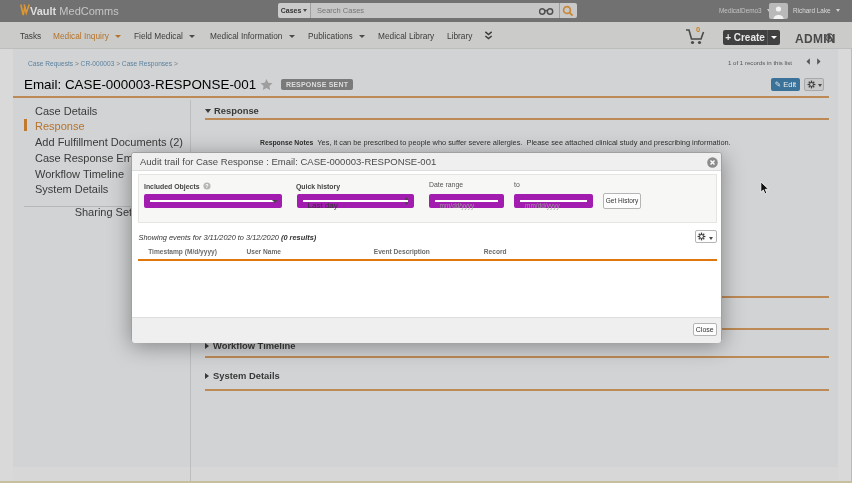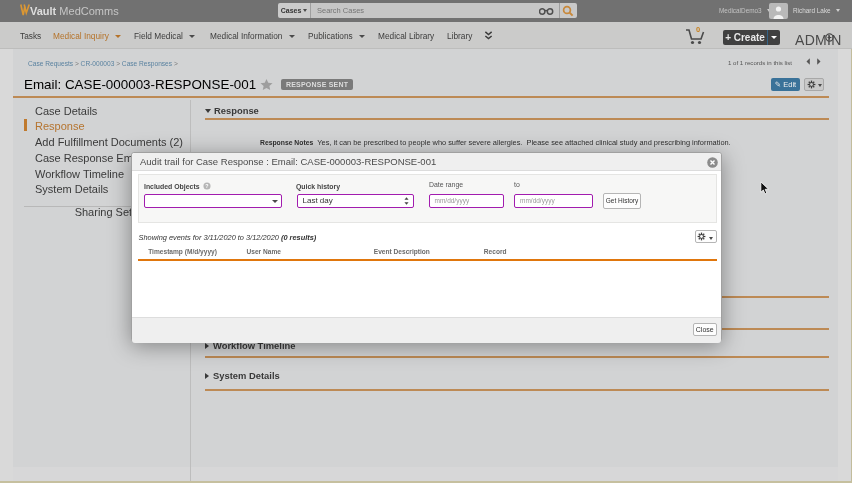--- a/index.html
+++ b/index.html
@@ -18,21 +18,21 @@
 .sideitem{left:35px;width:160px;font-size:11px;color:#3a3a3a;white-space:nowrap;position:absolute;}
 .sectionhead{font-size:9.4px;font-weight:bold;color:#393939;white-space:nowrap;position:absolute;}
 .oline{height:2px;background:#bd8a55;position:absolute;}
 .tri-r{display:inline-block;width:0;height:0;border-top:3px solid transparent;border-bottom:3px solid transparent;border-left:4px solid #3a3a3a;margin-right:4px;vertical-align:0px;}
 .tri-d{display:inline-block;width:0;height:0;border-left:3px solid transparent;border-right:3px solid transparent;border-top:4px solid #3a3a3a;margin-right:3px;vertical-align:1px;}
 #modal{left:131px;top:152px;width:591px;height:190px;background:#fff;border:1px solid #a0a0a0;border-radius:3px;box-shadow:0 4px 22px rgba(0,0,0,0.38);box-sizing:border-box;position:absolute;}
 #mhead{left:0;top:0;width:100%;height:18px;background:#efefef;border-bottom:1px solid #dcdcdc;border-radius:3px 3px 0 0;font-size:9.5px;color:#4a4a4a;line-height:18px;padding-left:8px;box-sizing:border-box;position:absolute;}
 #mform{left:5.5px;top:20.5px;width:579px;height:49px;background:#f7f7f6;border:1px solid #e5e5e3;box-sizing:border-box;position:absolute;}
 .mlabel{font-size:6.9px;font-weight:bold;color:#444;white-space:nowrap;position:absolute;}
 .mlabel2{font-size:6.9px;color:#555;white-space:nowrap;position:absolute;}
-.minput{background:#fff;border:1px solid #a21caf;border-radius:2px;box-sizing:border-box;font-size:8px;color:#333;position:absolute;}
+.minput{background:#fff;border:6px solid #a21caf;border-radius:2px;box-sizing:border-box;font-size:8px;color:#333;position:absolute;}
 .ph{color:#999;font-size:6.5px;}
 .btn{background:#fdfdfd;border:1px solid #b5b5b5;border-radius:2px;box-sizing:border-box;font-size:7px;color:#333;text-align:center;position:absolute;}
 .thead{font-size:6.6px;font-weight:bold;color:#6b6b6b;white-space:nowrap;position:absolute;}
 </style>
 </head>
 <body>
 
 <div class="abs" id="topbar"></div>
 <svg class="abs" style="left:20px;top:4px;" width="10" height="13" viewBox="0 0 10 13">
   <path d="M0.8 0.5 L3.2 11 L4.9 2.5" stroke="#db9733" stroke-width="1.6" fill="none"></path>
@@ -76,21 +76,21 @@
 </svg>
 
 <svg class="abs" style="left:685px;top:28px;" width="22" height="18" viewBox="0 0 22 18">
   <path d="M1 2 L4 2 L6.5 11 L16 11 L18.5 4" stroke="#4a4a4a" stroke-width="1.6" fill="none"></path>
   <circle cx="7.5" cy="14.5" r="1.6" fill="#4a4a4a"></circle>
   <circle cx="14.5" cy="14.5" r="1.6" fill="#4a4a4a"></circle>
 </svg>
 <div class="abs" style="left:696px;top:25px;font-size:7.5px;font-weight:bold;color:#c8801d;">0</div>
 <div class="abs" style="left:723px;top:30px;width:57px;height:15px;background:#404040;border-radius:2px;color:#e8e8e8;font-size:10px;font-weight:bold;line-height:15px;"><span style="display:inline-block;width:44px;text-align:center;">+ Create</span><span style="display:inline-block;width:1px;height:15px;background:#346387;vertical-align:top;"></span></div>
 <div class="abs" style="left:771px;top:35px;line-height:0;"><span class="caret wh" style="border-left-width:3px;border-right-width:3px;border-top-width:3.5px;margin:0;"></span></div>
-<div class="abs" style="left:795px;top:32px;font-size:14px;font-weight:normal;color:#4a4a4a;letter-spacing:0.3px;">ADMIN</div>
+<div class="abs" style="left:795px;top:32px;font-size:12px;font-weight:bold;color:#4a4a4a;letter-spacing:0.3px;">ADMIN</div>
 <svg class="abs" style="left:825px;top:33px;" width="9" height="9" viewBox="0 0 10 10">
   <circle cx="5" cy="5" r="4" fill="none" stroke="#4a4a4a" stroke-width="1.2"></circle>
   <path d="M5 2.8 L5 7.2 M2.8 5 L7.2 5" stroke="#4a4a4a" stroke-width="1.2"></path>
 </svg>
 
 <div class="abs" id="panel"></div>
 <div class="abs" style="left:13px;top:467px;width:825px;height:14px;background:#d7d7d8;"></div>
 <div class="abs" id="sidebarline"></div>
 
 <div class="abs" style="left:28px;top:60px;font-size:6.6px;color:#5a82a0;">Case Requests <span style="color:#777;">&gt;</span> CR-000003 <span style="color:#777;">&gt;</span> Case Responses <span style="color:#777;">&gt;</span></div>

